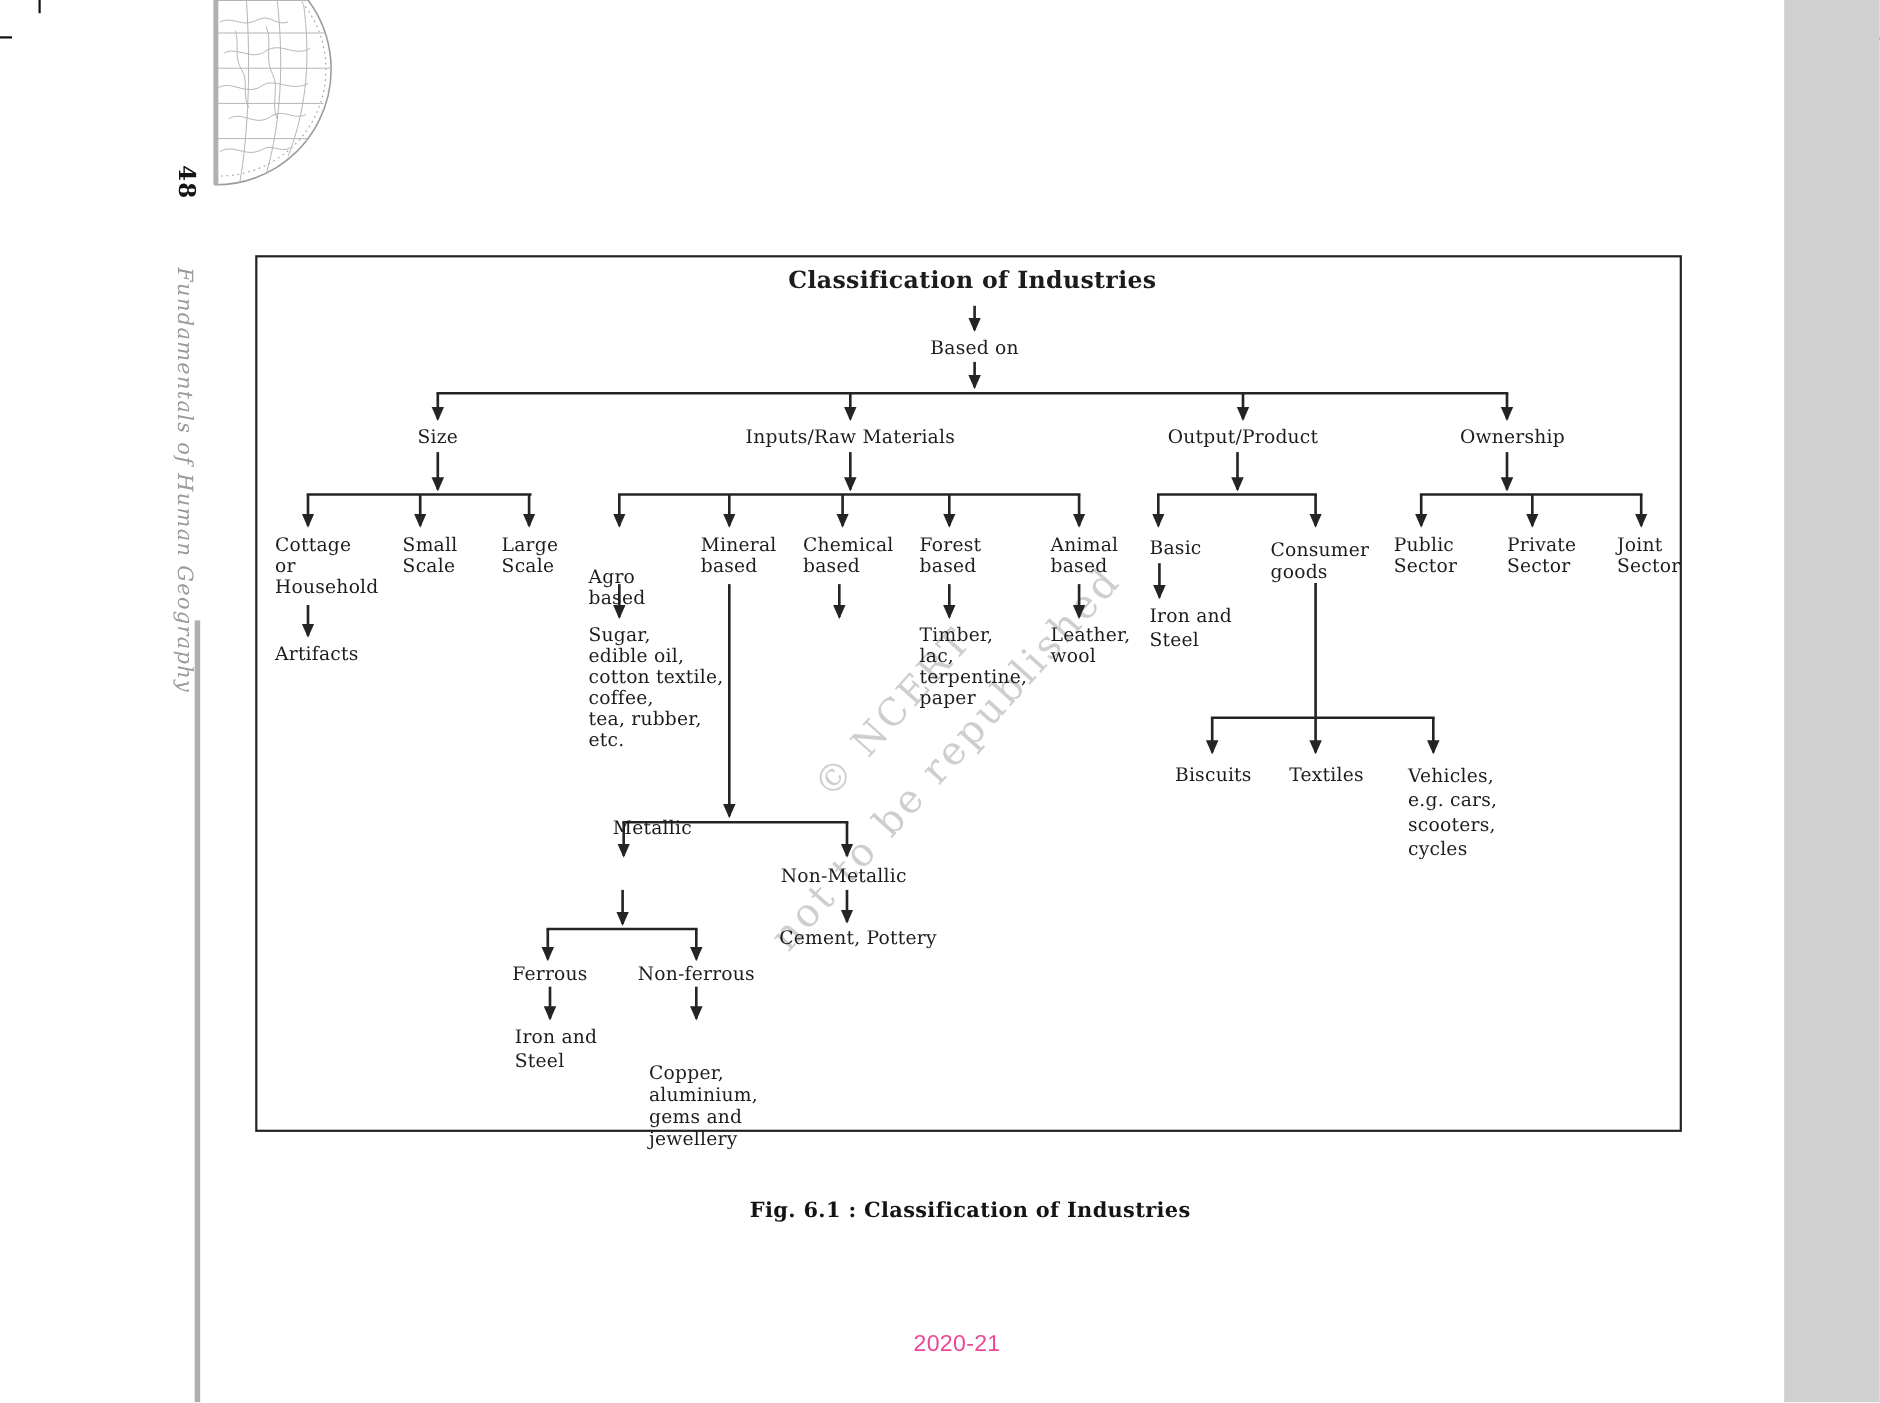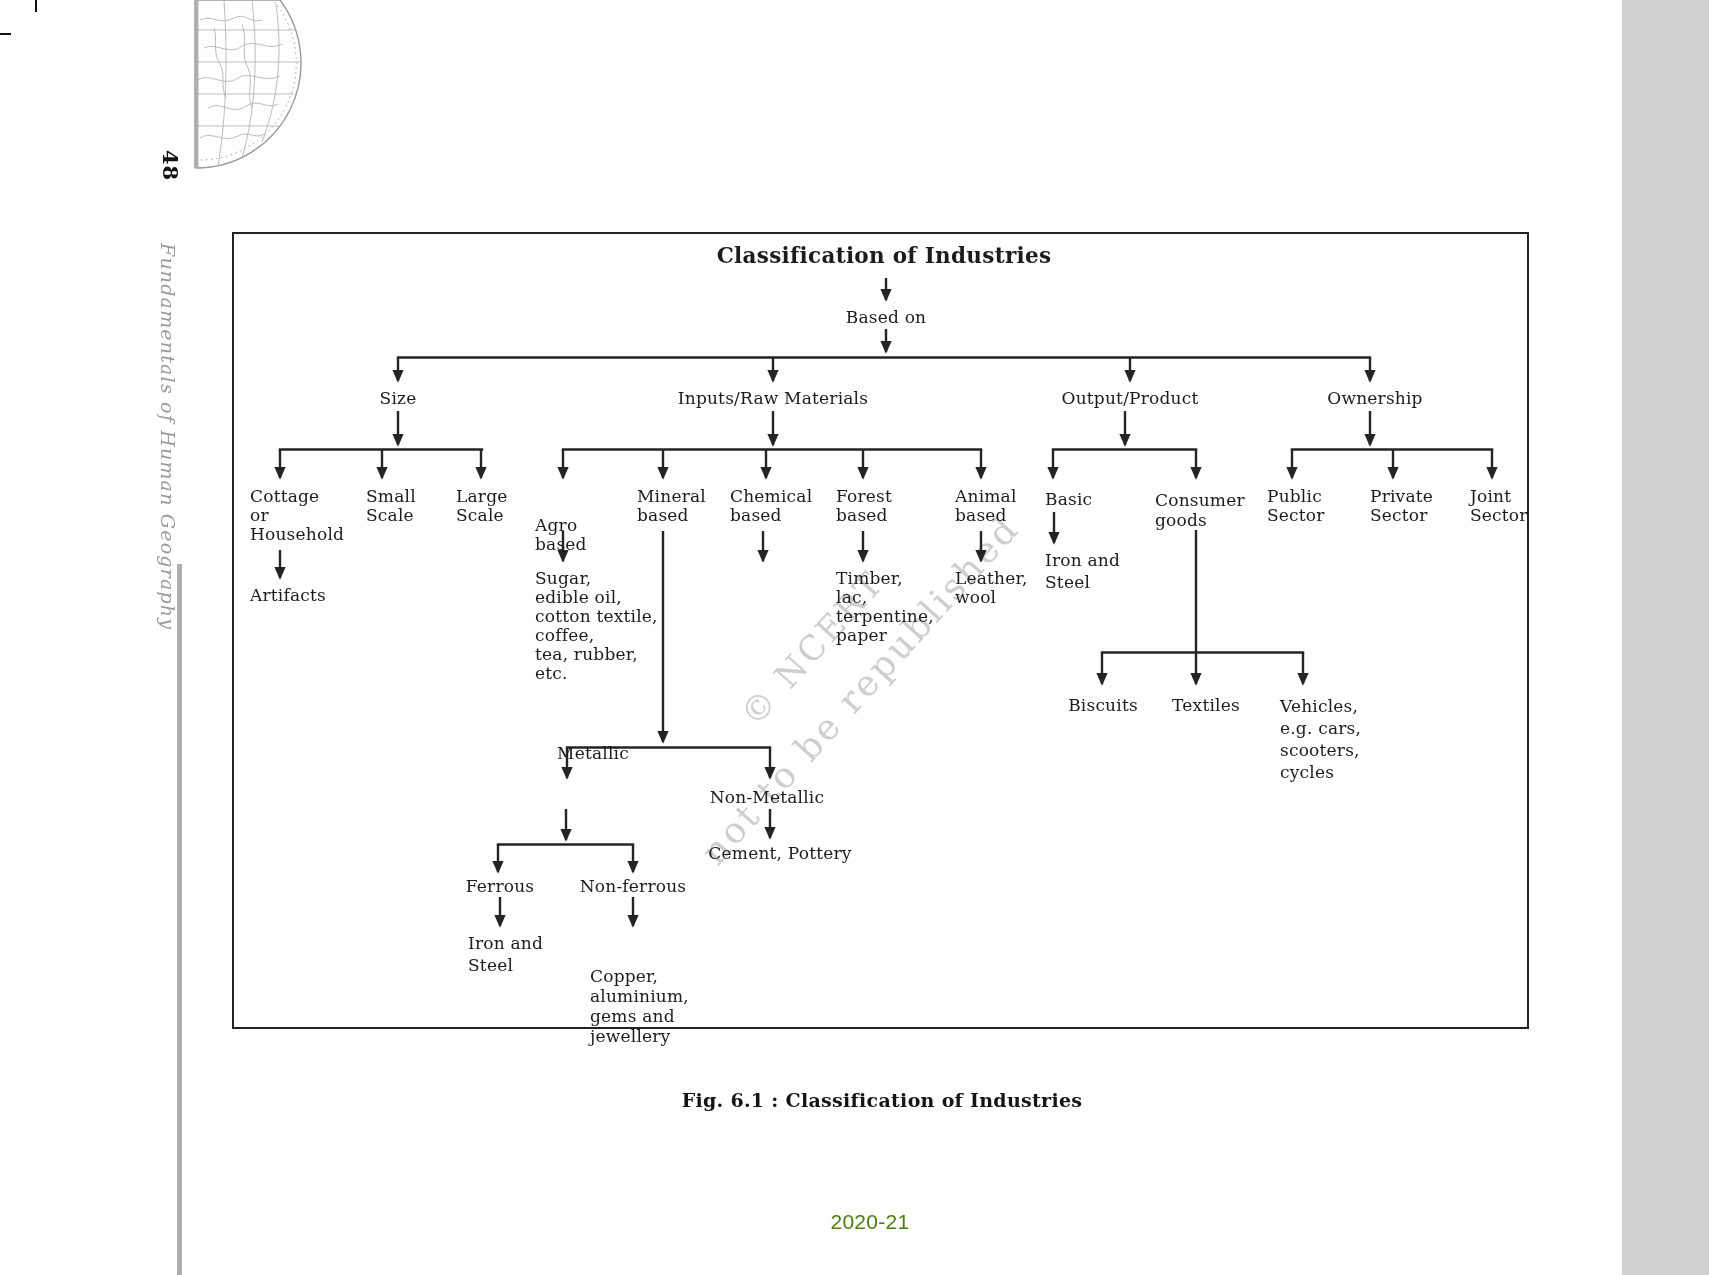--- a/index.html
+++ b/index.html
@@ -27,21 +27,21 @@
   #wires line{stroke:#242424;stroke-width:2.4;}
   #wires line.rail{stroke-linecap:square;}
   
   .lbl{position:absolute;z-index:3;font-size:17px;line-height:19px;color:#1c1c1c;
        white-space:pre-line;letter-spacing:.2px;}
   .ctr{text-align:center;transform:translateX(-50%);}
   .lh20{line-height:20px;}
   .lh22{line-height:22px;}
   #d-title{font-size:21.5px;font-weight:bold;letter-spacing:.3px;}
   #caption{font-size:19px;font-weight:bold;color:#141414;letter-spacing:.3px;}
-  #footer{font-family:"Liberation Sans","DejaVu Sans",sans-serif;font-size:21px;color:#4d7c0f;
+  #footer{font-family:"Liberation Sans","DejaVu Sans",sans-serif;font-size:21px;color:#ec4899;
           letter-spacing:.3px;}
   
   #map{position:absolute;left:190px;top:0;z-index:0;}
 </style>
 </head>
 <body>
 
 <div id="page">
 
   <div class="cropmark" style="left:35px;top:0;width:2px;height:12px;"></div>

